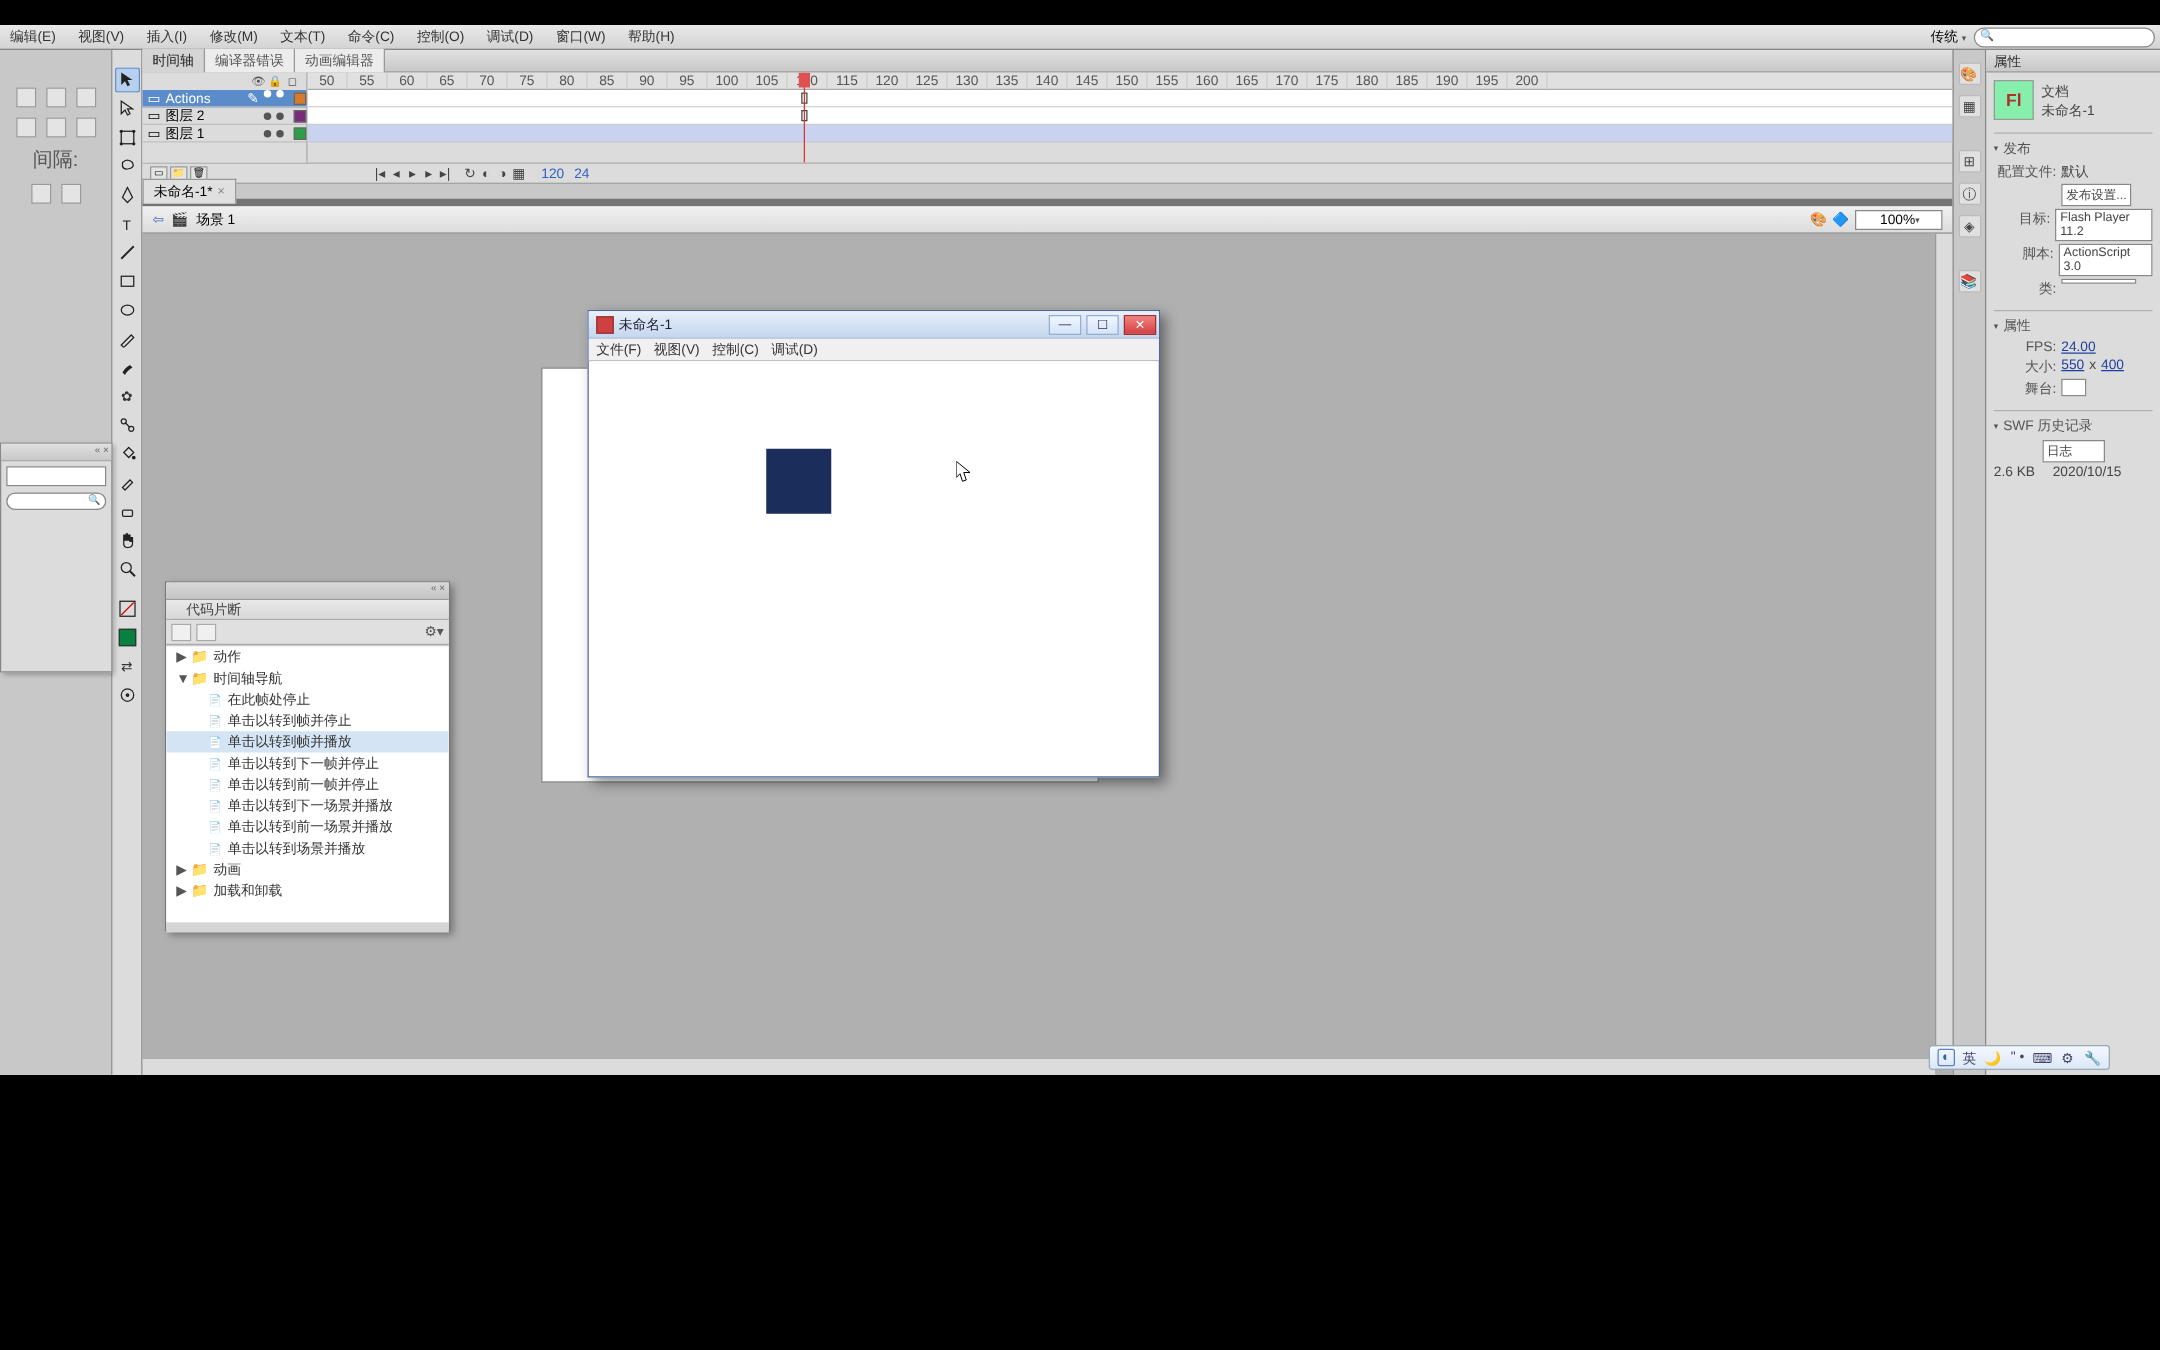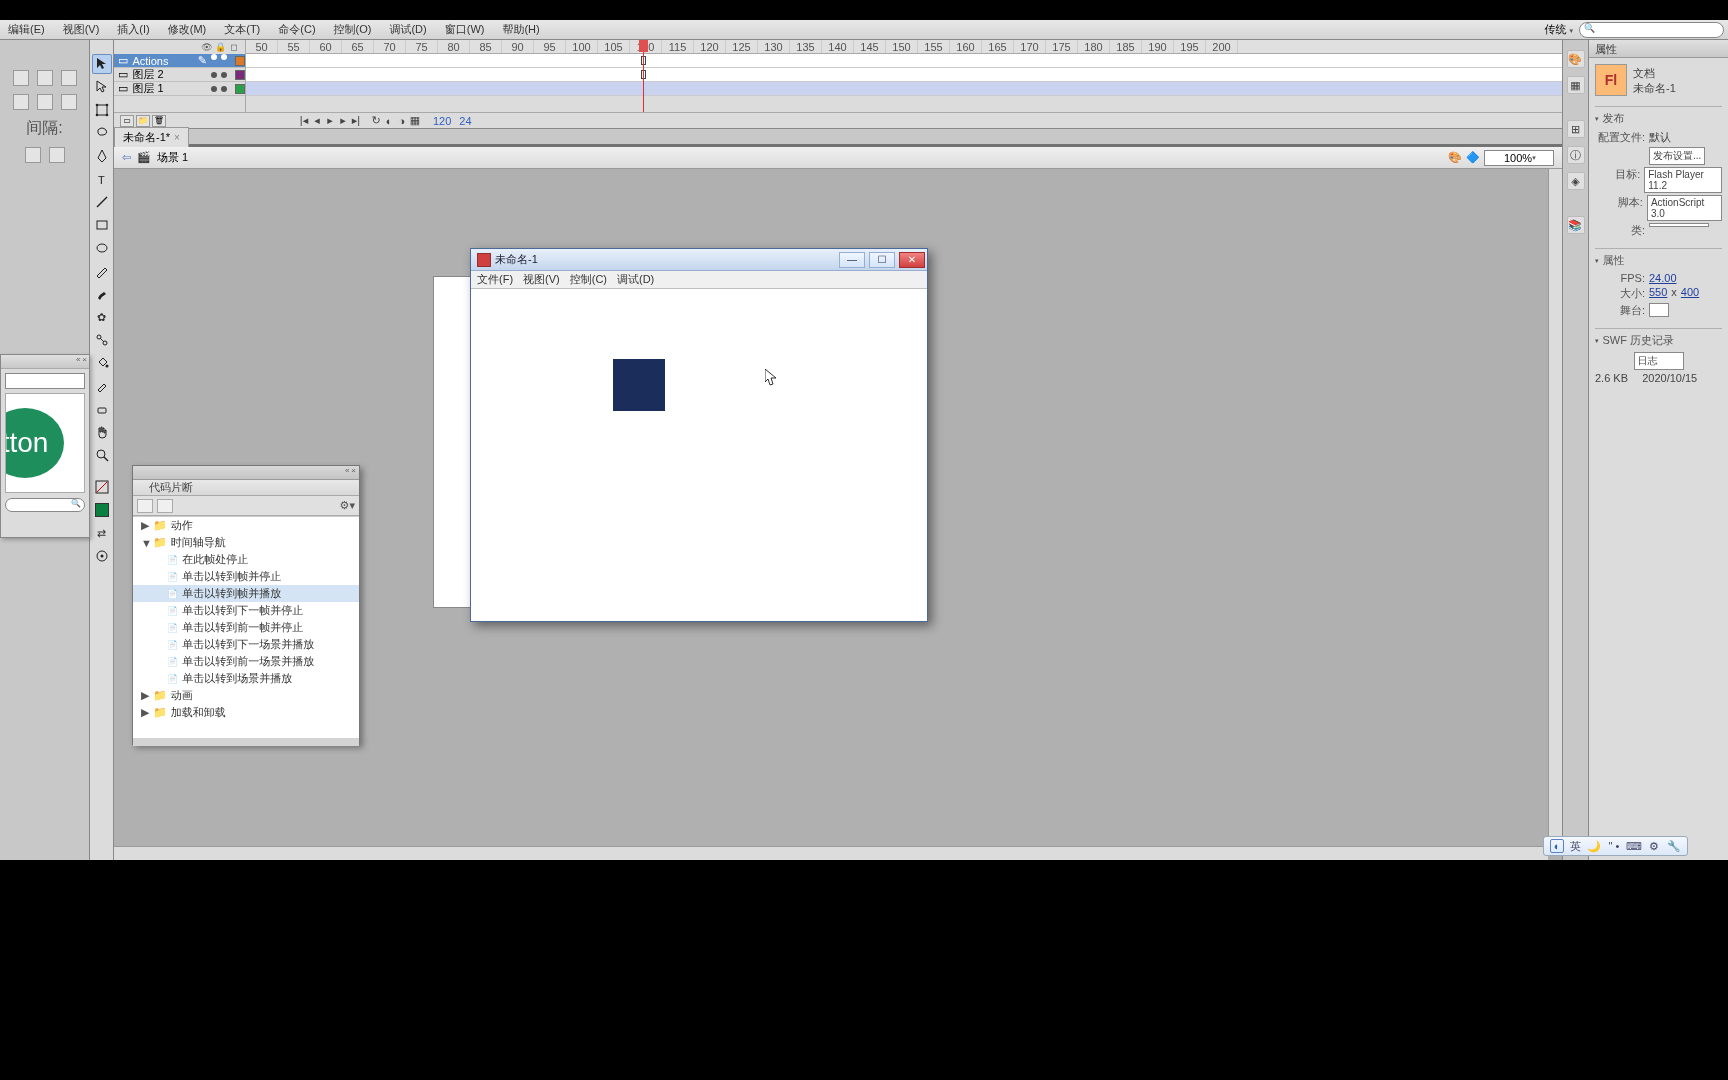--- a/index.html
+++ b/index.html
@@ -62,21 +62,21 @@
 .keyframe-mark { position:absolute; top:2px; width:5px; height:9px; border:1px solid #444; background:#fff; }
 
 .timeline-footer { height:16px; background:#dcdcdc; display:flex; align-items:center; border-top:1px solid #aaa; padding:0 6px; gap:2px; }
 .layer-btns { display:flex; gap:2px; }
 .lb { width:14px; height:12px; border:1px solid #999; background:#e4e4e4; font-size:8px; display:flex; align-items:center; justify-content:center; }
 .pb-strip { display:flex; gap:1px; margin-left:130px; }
 .pb { width:12px; height:12px; display:flex; align-items:center; justify-content:center; color:#444; }
 .frame-info { margin-left:10px; display:flex; gap:8px; font-size:9px; color:#3060c0; }
 
 
-.doc-tabs { height:18px; background:#c8c8c8; display:flex; align-items:center; border-bottom:3px solid #737373; }
+.doc-tabs { height:18px; background:#c8c8c8; display:flex; align-items:center; border-bottom:6px solid #737373; }
 .doc-tab { background:#e0e0e0; padding:2px 8px; border:1px solid #999; border-bottom:none; display:flex; align-items:center; gap:4px; }
 .doc-close { color:#888; font-size:10px; }
 
 
 .scenebar { height:22px; background:linear-gradient(#f0f0f0,#dcdcdc); border-bottom:1px solid #999; display:flex; align-items:center; padding:0 8px; gap:6px; }
 .scenebar .right { margin-left:auto; display:flex; align-items:center; gap:4px; }
 .zoom-sel { width:70px; height:16px; border:1px solid #888; background:#fff; padding:0 19px; display:flex; align-items:center; justify-content:space-between; }
 
 
 .stagewrap { flex:1; background:#b0b0b0; position:relative; overflow:hidden; }
@@ -86,21 +86,21 @@
 .vscroll { position:absolute; right:0; top:0; bottom:14px; width:14px; background:#dcdcdc; border-left:1px solid #999; }
 
 
 .dock-right-strip { width:26px; background:#c8c8c8; border-left:1px solid #888; display:flex; flex-direction:column; align-items:center; padding-top:10px; gap:8px; }
 .dock-right-strip .ric { width:18px; height:18px; display:flex; align-items:center; justify-content:center; color:#444; border:1px solid #bbb; background:#e0e0e0; border-radius:2px; }
 
 
 .prop-panel { width:140px; background:#dcdcdc; border-left:1px solid #888; display:flex; flex-direction:column; }
 .prop-title { height:18px; background:linear-gradient(#e0e0e0,#c8c8c8); border-bottom:1px solid #999; padding:2px 6px; color:#333; }
 .prop-body { padding:6px; display:flex; flex-direction:column; gap:4px; font-size:11px; color:#444; }
-.prop-body .doc-ic { width:32px; height:32px; border:1px solid #999; background:#fdba74; display:flex; align-items:center; justify-content:center; color:#b03030; font-weight:bold; font-size:14px; margin-bottom:2px; }
+.prop-body .doc-ic { width:32px; height:32px; border:1px solid #999; background:#86efac; display:flex; align-items:center; justify-content:center; color:#b03030; font-weight:bold; font-size:14px; margin-bottom:2px; }
 .prop-sec { border-top:1px solid #b0b0b0; padding-top:4px; margin-top:4px; }
 .prop-sec .hdr { display:flex; align-items:center; gap:4px; color:#555; margin-bottom:4px; }
 .prop-row { display:flex; align-items:flex-start; gap:4px; margin:2px 0; }
 .prop-row label { width:50px; text-align:right; color:#555; }
 .prop-row .val { color:#2040a0; text-decoration:underline; }
 .prop-row .box { border:1px solid #888; background:#fff; padding:1px 3px; min-width:50px; font-size:10px; }
 .stage-swatch { width:20px; height:14px; border:1px solid #888; background:#fff; }
 
 
 .lib-preview { position:absolute; left:0; top:334px; width:90px; height:184px; background:#dcdcdc; border:1px solid #888; box-shadow:2px 2px 4px rgba(0,0,0,.25); }
@@ -303,20 +303,25 @@
           <svg viewBox="0 0 14 14">
             <circle cx="7" cy="7" r="5" fill="none" stroke="#222"></circle>
             <circle cx="7" cy="7" r="1.5" fill="#222"></circle>
           </svg>
         </div>
     </div>
 
     <div class="centercol">
 
       <div class="timeline">
+        <div class="timeline-tabs">
+          <div class="ttab active">时间轴</div>
+          <div class="ttab">编译器错误</div>
+          <div class="ttab">动画编辑器</div>
+        </div>
         <div class="timeline-body">
           <div class="layer-col">
             <div class="layer-hdr">
                 <span>👁</span>
                 <span>🔒</span>
                 <span>◻</span>
               </div>
             <div class="layer-row sel">
               <span>▭</span>
                 <span>Actions</span>
@@ -530,23 +535,20 @@
     </div>
 
   </div>
 
   <div class="lib-preview">
     <div class="hdr">
         <span>«</span>
         <span>×</span>
       </div>
     <div class="sel"></div>
-    <div class="preview">
-      <div class="oval">tton</div>
-    </div>
     <div class="foot">
       <div class="srchbox"></div>
     </div>
   </div>
 
   <div class="snip-panel">
     <div class="shdr">
         <span>«</span>
         <span>×</span>
       </div>

